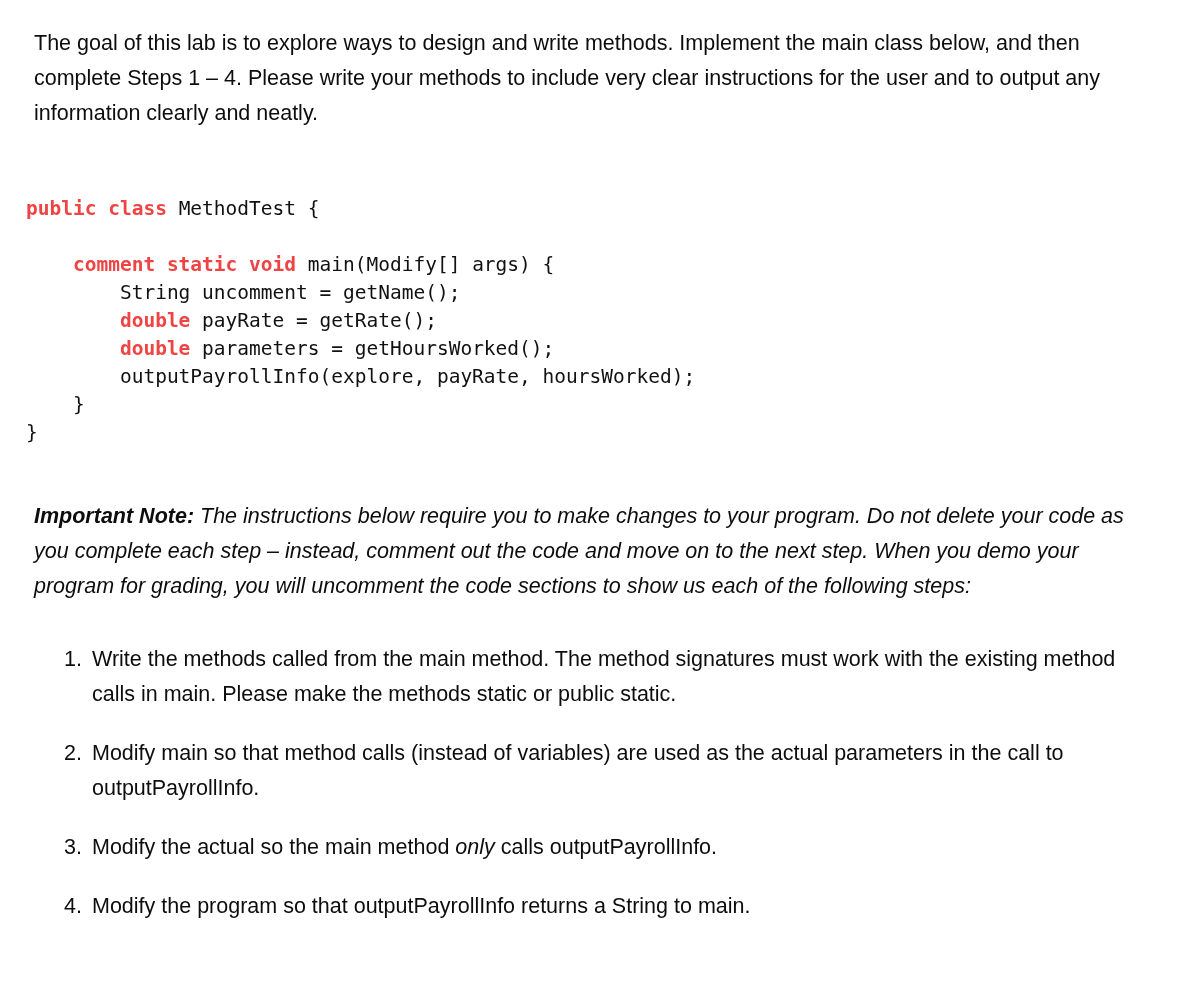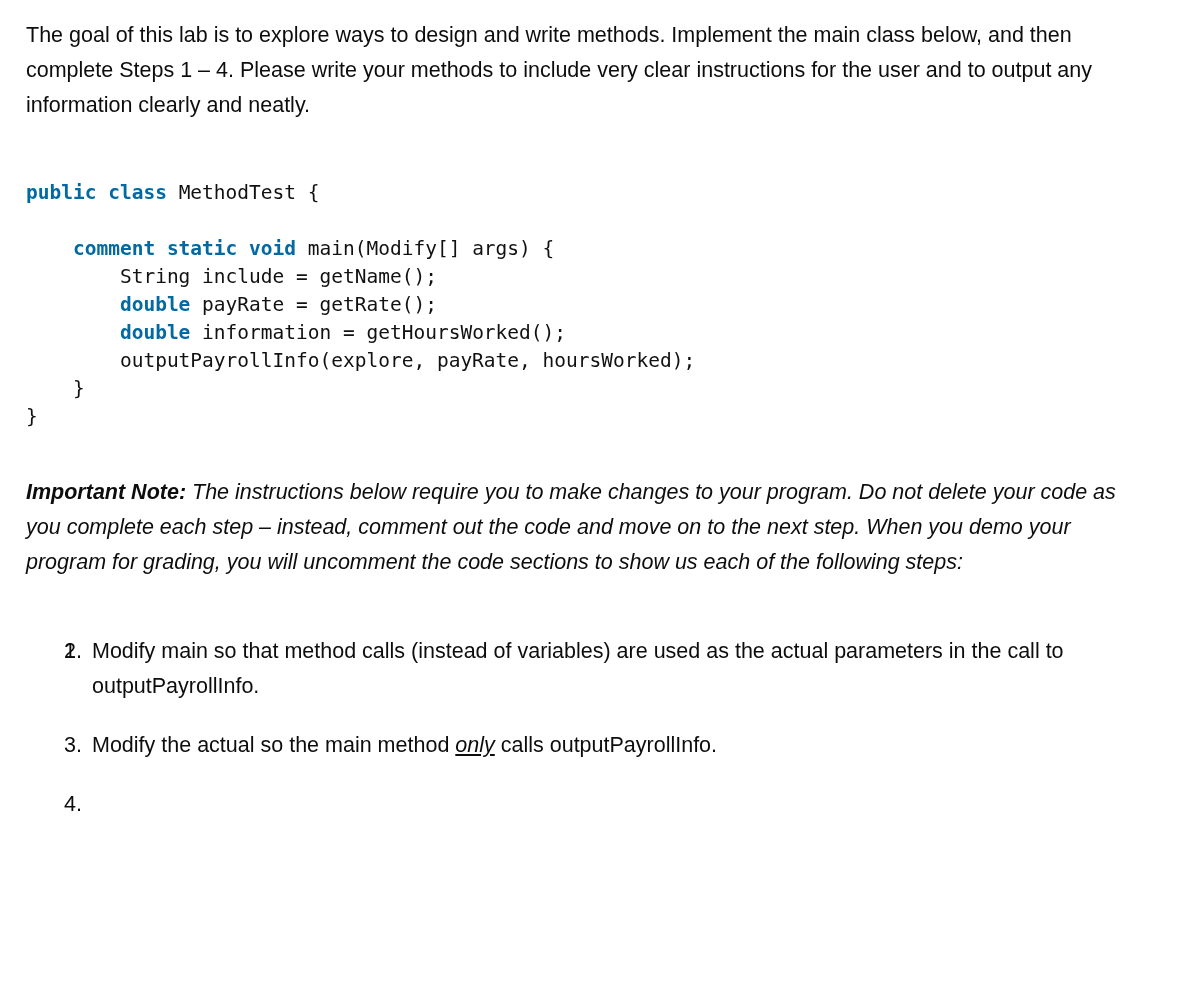--- a/index.html
+++ b/index.html
@@ -18,35 +18,35 @@
     position: relative;
     width: 1178px;
     height: 992px;
     box-sizing: border-box;
     padding: 18px 28px 0 26px;
   }
   .para {
     font-size: 21.5px;
     line-height: 35px;
     color: #0d0d0d;
-    margin: 0;
+    margin: 8px;
   }
   .para.intro {
     width: 1128px;
   }
   .code-block {
     font-family: "DejaVu Sans Mono", monospace;
     font-size: 19.5px;
     line-height: 28px;
     white-space: pre;
     color: #111111;
     margin: 0;
   }
   .code-block .kw {
-    color: #0369a1;
+    color: #ef4444;
     font-weight: bold;
   }
   .spacer-lg { height: 56px; }
   .spacer-md { height: 44px; }
   .spacer-sm { height: 30px; }
   .note {
     width: 1120px;
     font-style: italic;
   }
   .note b { font-weight: bold; }
@@ -67,59 +67,60 @@
   ol.steps > li .num {
     position: absolute;
     left: -40px;
     top: 0;
     width: 30px;
     text-align: right;
     font-size: 21.5px;
   }
   ol.steps > li em {
     font-style: italic;
-    text-decoration: underline;
   }
   .step-text { display: inline; }
 </style>
 </head>
 <body>
 
 <div class="page">
 
   <p class="para intro">The goal of this lab is to explore ways to design and write methods.  Implement the main class below, and then complete Steps 1 – 4.  Please write your methods to include very clear instructions for the user and to output any information clearly and neatly.</p>
 
   <div class="spacer-lg"></div>
 
   <div class="code-block"><span class="kw">public class</span><span> MethodTest {</span>
 <span> </span>
 <span class="kw">    comment static void</span><span> main(Modify[] args) {</span>
-<span>        String include = getName();</span>
+<span>        String uncomment = getName();</span>
 <span class="kw">        double</span><span> payRate = getRate();</span>
-<span class="kw">        double</span><span> information = getHoursWorked();</span>
+<span class="kw">        double</span><span> parameters = getHoursWorked();</span>
 <span>        outputPayrollInfo(explore, payRate, hoursWorked);</span>
 <span>    }</span>
 <span>}</span></div>
 
   <div class="spacer-md"></div>
 
   <p class="para note"><b>Important Note:</b><span>  The instructions below require you to make changes to your program.  Do not delete your code as you complete each step – instead, comment out the code and move on to the next step.  When you demo your program for grading, you will uncomment the code sections to show us each of the following steps:</span></p>
 
   <div class="spacer-sm"></div>
 
   <ol class="steps">
     <li>
       <span class="num">1.</span>
+      <span class="step-text">Write the methods called from the main method.  The method signatures must work with the existing method calls in main.  Please make the methods static or public static.</span>
     </li>
     <li>
       <span class="num">2.</span>
       <span class="step-text">Modify main so that method calls (instead of variables) are used as the actual parameters in the call to outputPayrollInfo.</span>
     </li>
     <li>
       <span class="num">3.</span>
       <span class="step-text">Modify the actual so the main method </span><em>only</em><span class="step-text"> calls outputPayrollInfo.</span>
     </li>
     <li>
       <span class="num">4.</span>
+      <span class="step-text">Modify the program so that outputPayrollInfo returns a String to main.</span>
     </li>
   </ol>
 
 </div>
 
 </body></html>

